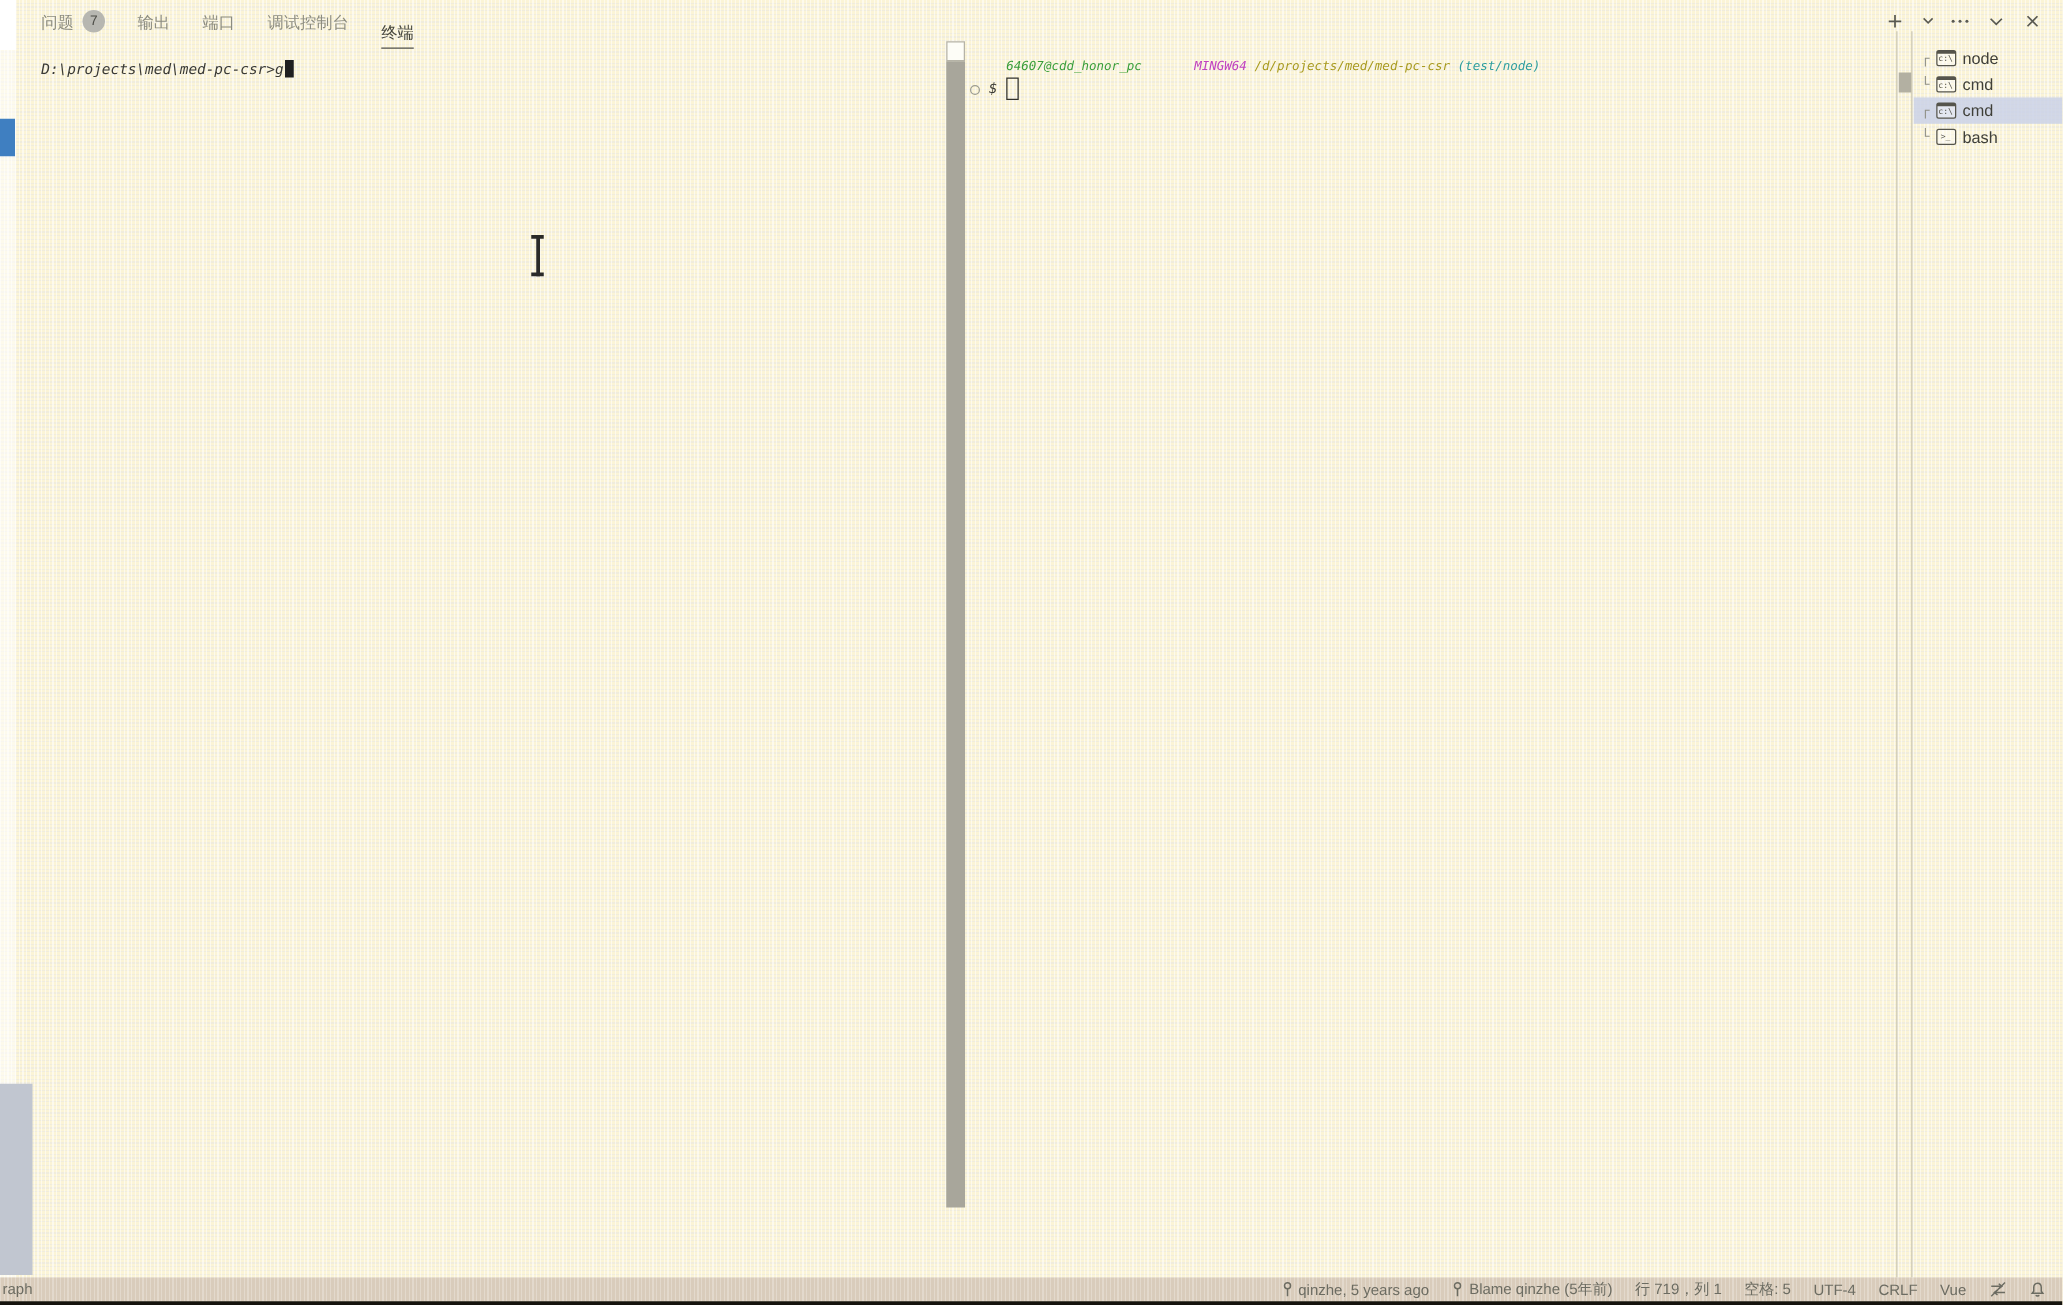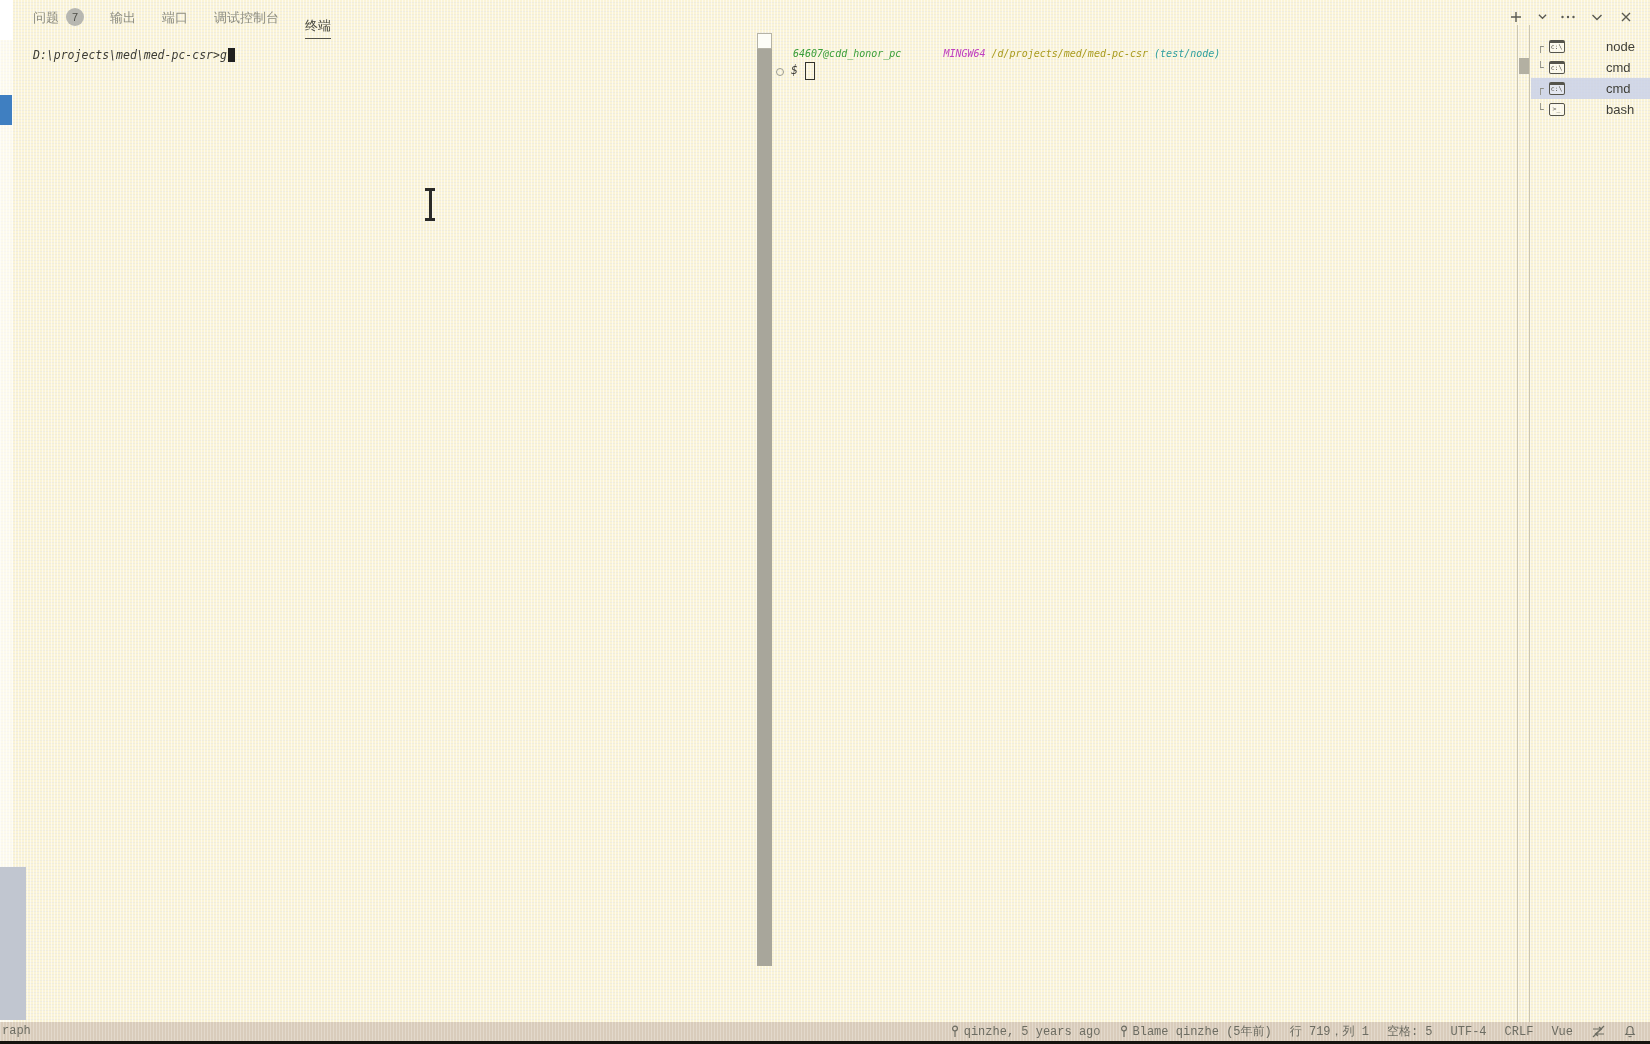--- a/index.html
+++ b/index.html
@@ -39,57 +39,57 @@
   
   .mono{ font-family:"DejaVu Sans Mono", monospace;font-style:italic; }
   .lterm-line{ left:33px; top:48px; font-size:11.5px; color:#3a3a35; white-space:pre; }
   .block-cursor{ display:inline-block; width:7px; height:14px; background:#1f1f1f; vertical-align:text-bottom; margin-left:1px; }
 
   .divider-track{ left:757px; top:33px; width:15px; height:933px; }
   .divider-white-box{ width:15px; height:16px; background:#fdfdf7; border:1px solid #b5b3a6; }
   .divider-gray-bar{ width:15px; height:917px; background:#a8a69b; }
 
   .rterm-line1{ left:793px; top:48px; font-size:10px; display:flex; gap:6px; white-space:pre; }
-  .rt-user{ color:#3a9e3a; }
+  .rt-user{ color:#3a9e3a;margin-left:12px; }
   .rt-env{ color:#c040c0;padding-left:36px; }
   .rt-path{ color:#a89a1e; }
   .rt-branch{ color:#2e9e9e; }
   .cmd-decoration-circle{ left:776px; top:68px; width:8px; height:8px; border:1px solid #9c9c90; border-radius:50%; }
   .rterm-prompt{ left:791px; top:63px; font-size:11.5px; color:#3a3a35; }
   .hollow-cursor{ left:805px; top:62px; width:10px; height:18px; border:1.5px solid #32322c; background:transparent; }
 
   
   .rt-scroll-track{ left:1517px; top:25px; width:13px; height:997px;
      border-left:1px solid #ccc6b0; border-right:1px solid #ccc6b0; }
   .rt-scroll-thumb{ left:1519px; top:58px; width:10px; height:16px; background:#b3b0a2; }
 
   
   .term-list{ left:1531px; top:36px; width:119px; }
   .term-row{ display:flex; align-items:center; height:21px; padding-left:6px; cursor:pointer; }
   .term-row.selected{ background:rgba(202,209,232,.85); }
   .tree-glyph{ font-family:"DejaVu Sans Mono", monospace; font-size:11px; color:#8f8f84; width:11px; }
   .term-ic{ width:17px; height:14px; margin-right:5px; display:flex; align-items:center; justify-content:center; }
-  .term-label{ font-size:13px; color:#3f3f38;margin-left:36px; }
+  .term-label{ font-size:13px; color:#3f3f38; }
   .ic-frame{ width:16px; height:13px; border:1px solid #55544c; border-radius:2px; background:rgba(255,255,255,.4);
              font-size:6.5px; color:#55544c; display:flex; align-items:center; justify-content:center;
              font-family:"DejaVu Sans Mono", monospace; line-height:1; }
   .ic-frame.titled{ border-top-width:3px; }
 
   
   .ibeam{ left:423px; top:188px; width:14px; height:33px; }
   .ibeam .stem{ position:absolute; left:5.5px; top:0; width:3px; height:33px; background:#2a2a28; }
   .ibeam .cap{ position:absolute; width:10px; height:3px; background:#2a2a28; left:2px; }
   .ibeam .cap.top{ top:0; } .ibeam .cap.bot{ bottom:0; }
 
   
   .statusbar{
     left:0; top:1022px; width:1650px; height:19px;
     background-color:#d9ccbb;
     background-image:repeating-linear-gradient(90deg, rgba(255,255,255,.25) 0 1px, rgba(0,0,0,0) 1px 3px);
-    font-size:12px; color:#6c6c62;font-family:Liberation Mono, monospace;
+    font-size:12px; color:#6c6c62;
   }
   .sb-left{ position:absolute; left:2px; top:2px; }
   .sb-right{ position:absolute; right:14px; top:0; height:19px; display:flex; align-items:center; gap:18px; }
   .sb-item{ display:flex; align-items:center; gap:4px; cursor:pointer; white-space:nowrap; }
   .sb-item svg{ stroke:#6c6c62; fill:none; stroke-width:1.2; }
   .bottom-black{ left:0; top:1041px; width:1650px; height:3px; background:#15130e; }
 </style>
 </head>
 <body>
 

